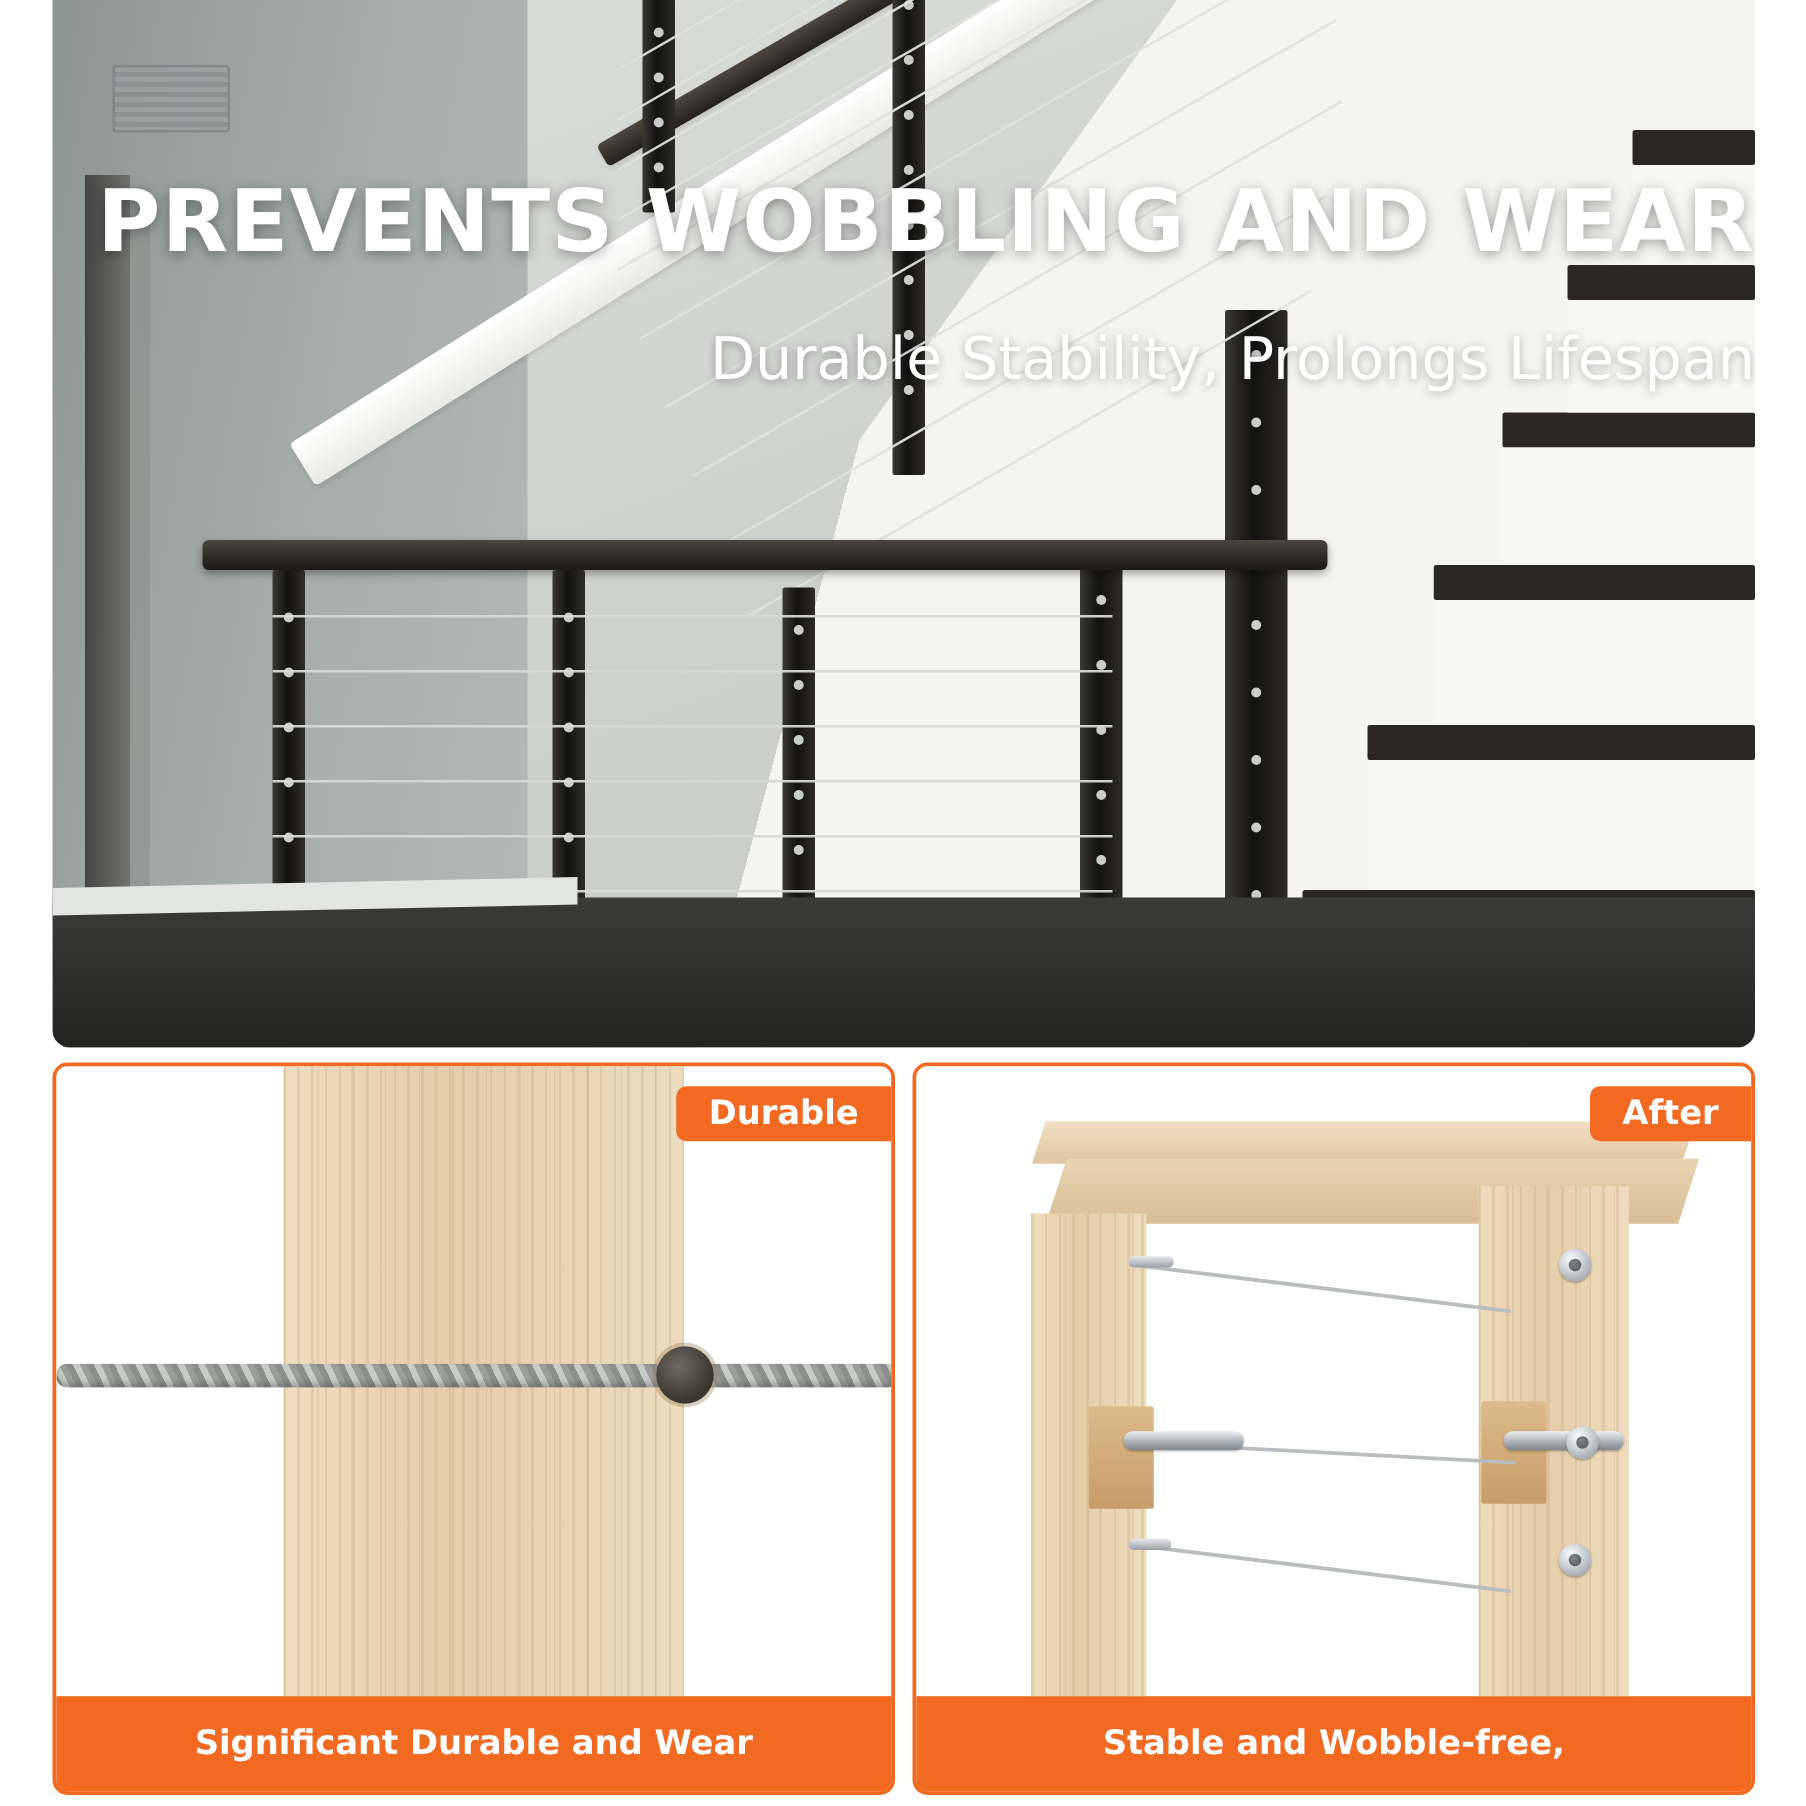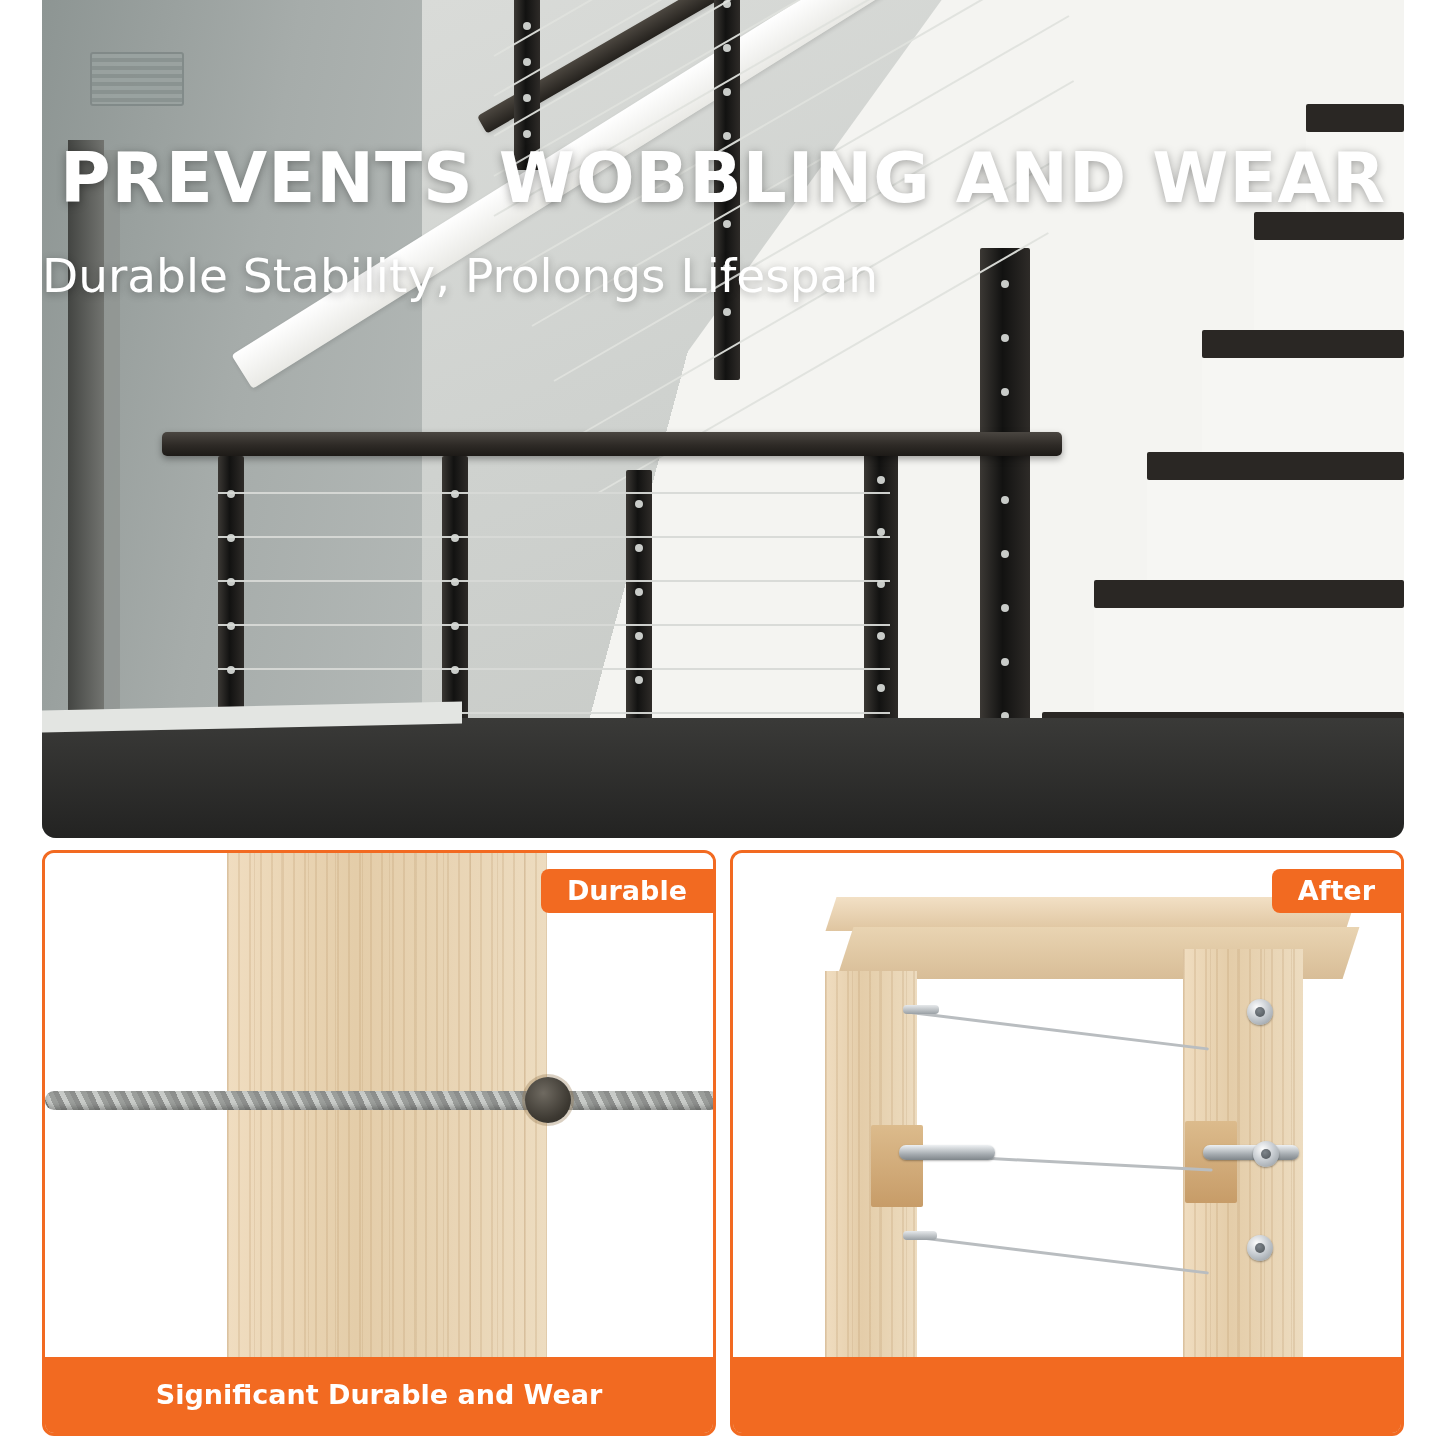--- a/index.html
+++ b/index.html
@@ -167,34 +167,34 @@
     height: 2px;
     background: #dfe1dd;
     transform-origin: left center;
     opacity: .95;
   }
 
   .hero-title {
     position: absolute;
     left: 0; top: 138px;
     width: 1362px;
-    text-align: center;
+    text-align: right;
     color: #ffffff;
     font-size: 69px;
     font-weight: bold;
     letter-spacing: 1px;
     font-family: "DejaVu Sans", sans-serif;
     text-shadow: 0 2px 10px rgba(0,0,0,.35);
     white-space: nowrap;
   }
   .hero-sub {
     position: absolute;
-    left: 0; top: 248px;
+    left: 0; top: 260px;
     width: 1362px;
-    text-align: left;
+    text-align: right;
     color: #ffffff;
     font-size: 47px;
     font-weight: normal;
     font-family: "DejaVu Sans", sans-serif;
     text-shadow: 0 2px 8px rgba(0,0,0,.30);
     white-space: nowrap;
   }
 
   
   .panels {
@@ -526,18 +526,19 @@
         <div class="stud" style="left:170px; top:378px; width:34px;"></div>
         <div class="turnbuckle" style="left:470px; top:292px; width:96px;"></div>
 
         <div class="screw" style="left:514px; top:146px;"></div>
         <div class="screw" style="left:520px; top:288px;"></div>
         <div class="screw" style="left:514px; top:382px;"></div>
       </div>
       <div class="tag tag-after">After</div>
       <div class="caption">
         <div>
+          <span>Stable and Wobble-free,</span>
         </div>
       </div>
     </div>
 
   </div>
 </div>
 
 </body></html>

